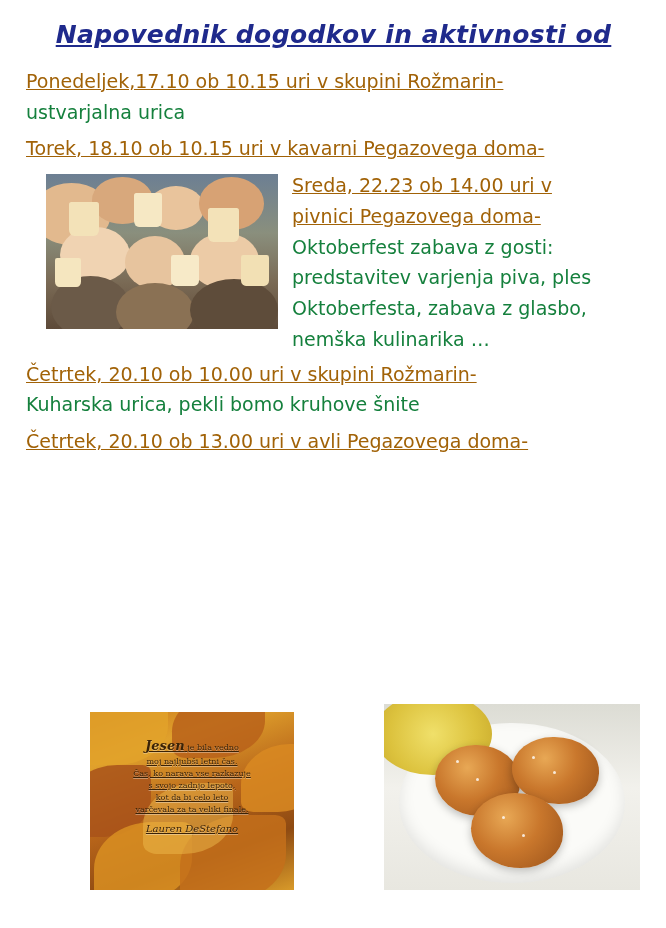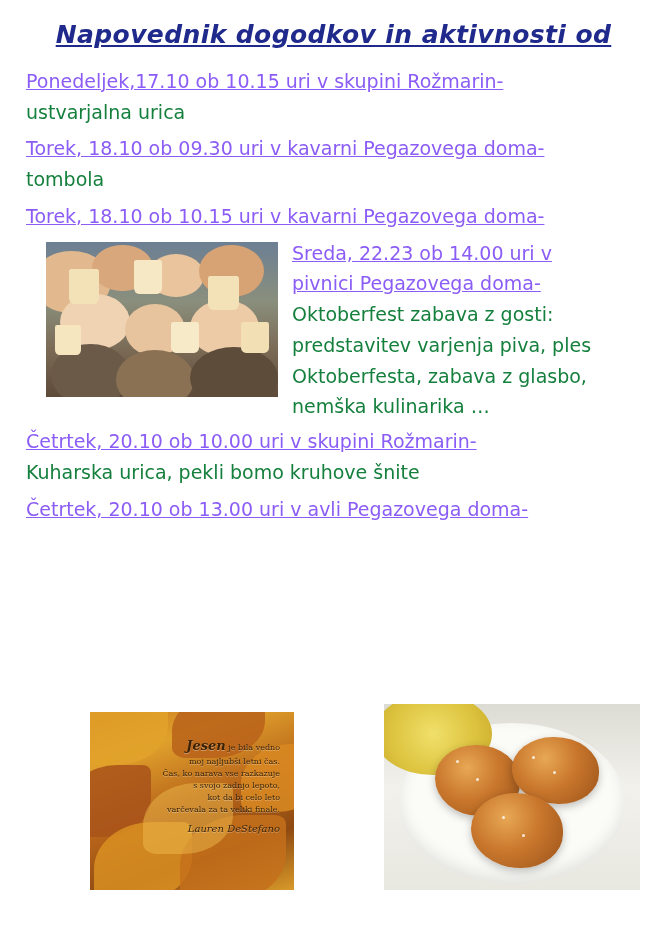--- a/index.html
+++ b/index.html
@@ -29,21 +29,21 @@
     font-size: 25px;
     line-height: 1.35;
     text-decoration: underline;
     letter-spacing: 0.4px;
     margin: 0 18px 14px 18px;
   }
   .entry {
     margin: 0 0 6px 0;
   }
   .head-line {
-    color: #8b5cf6;
+    color: #a16207;
     text-decoration: underline;
     font-size: 19px;
     line-height: 1.62;
   }
   .body-line {
     color: #15803d;
     font-size: 19px;
     line-height: 1.62;
   }
   .entry-line {
@@ -98,26 +98,27 @@
   .autumn-card .leaf {
     position: absolute;
     border-radius: 60% 10% 55% 15%;
     opacity: .85;
   }
   .autumn-quote {
     position: absolute;
     left: 14px;
     right: 14px;
     top: 24px;
-    text-align: right;
+    text-align: center;
     color: #3a2206;
     font-family: "DejaVu Serif", serif;
     font-size: 8px;
     line-height: 1.5;
     text-shadow: 0 1px 0 rgba(255,255,255,.35);
+    text-decoration: underline;
   }
   .autumn-quote .big {
     font-size: 13px;
     font-style: italic;
     font-weight: bold;
   }
   .autumn-quote .sig {
     display: block;
     margin-top: 5px;
     font-style: italic;
@@ -171,24 +172,20 @@
 
   <div class="doc-title">
     <span>Napovednik dogodkov in aktivnosti od</span><br>
   </div>
 
   <div class="entry">
     <div class="entry-line head-line">Ponedeljek,17.10 ob 10.15 uri v skupini Rožmarin-</div>
     <div class="entry-line body-line">ustvarjalna urica</div>
   </div>
 
-  <div class="entry">
-    <div class="entry-line head-line">Torek, 18.10 ob 09.30 uri v kavarni Pegazovega doma-</div>
-    <div class="entry-line body-line">tombola</div>
-  </div>
 
   <div class="entry">
     <div class="entry-line head-line">Torek, 18.10 ob 10.15 uri v kavarni Pegazovega doma-</div>
   </div>
 
   <div class="okt-block">
     <div class="okt-photo">
       <div class="crowd">
         <div class="blob" style="left:-6%;top:6%;width:34%;height:40%;background:#e2b98e;"></div>
         <div class="blob" style="left:20%;top:2%;width:26%;height:30%;background:#d8a87c;"></div>

